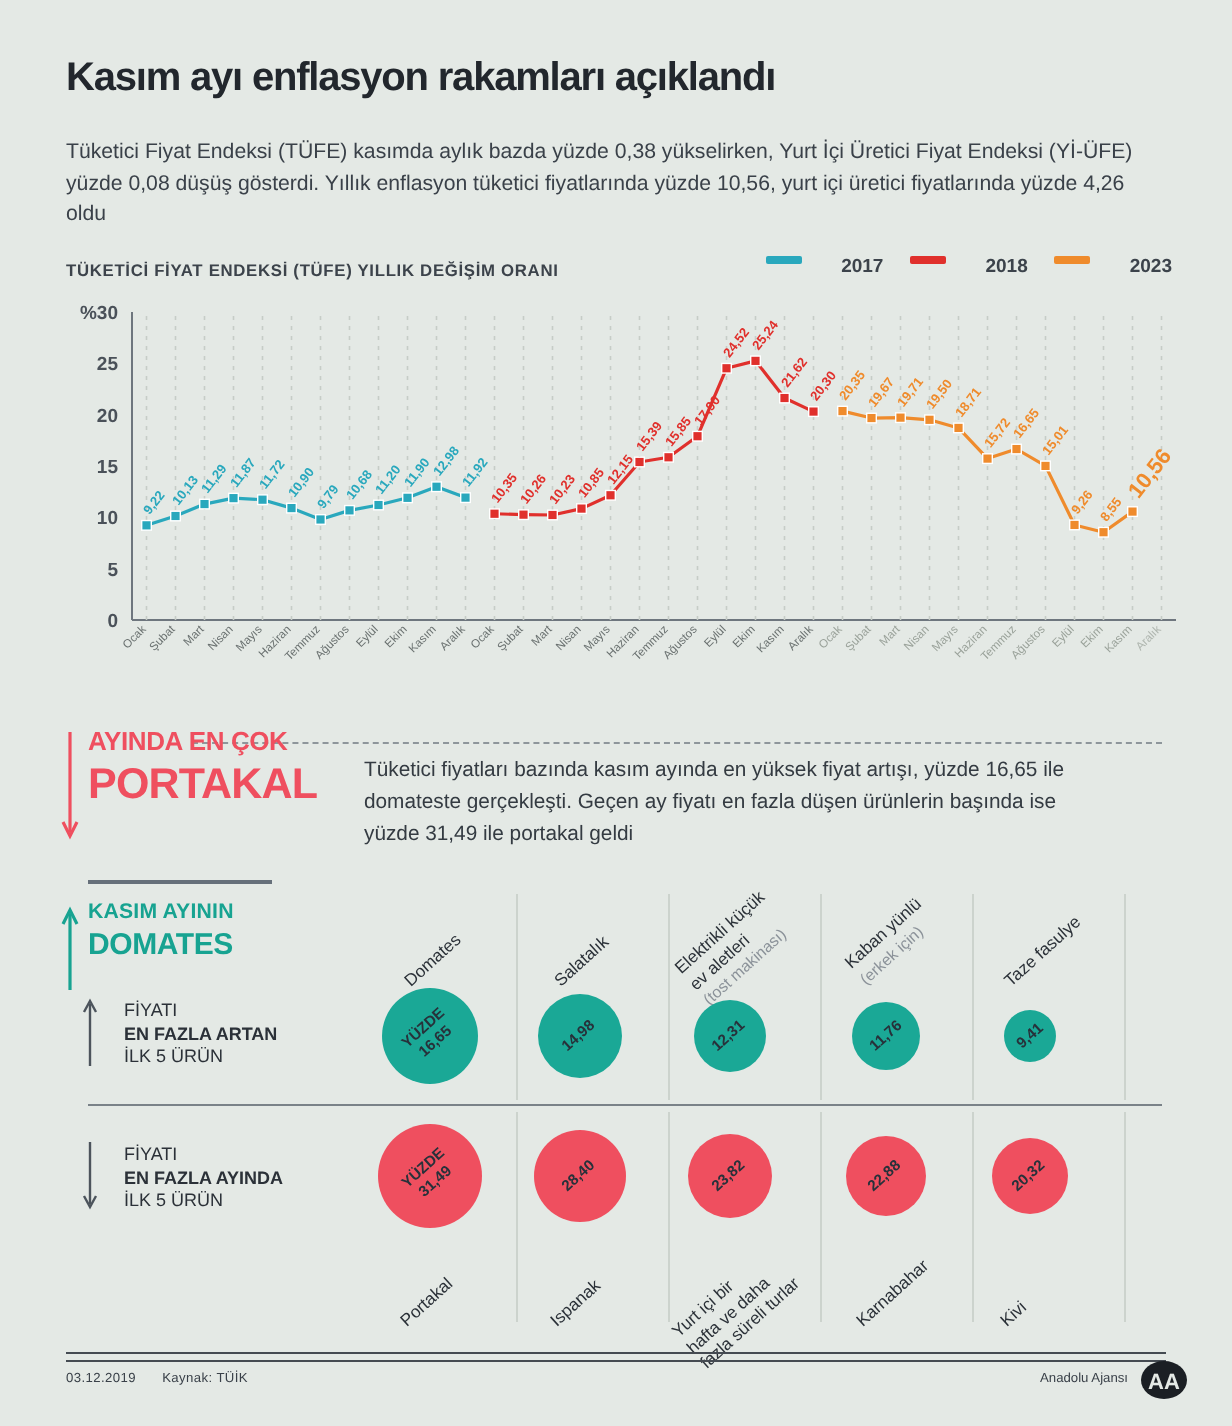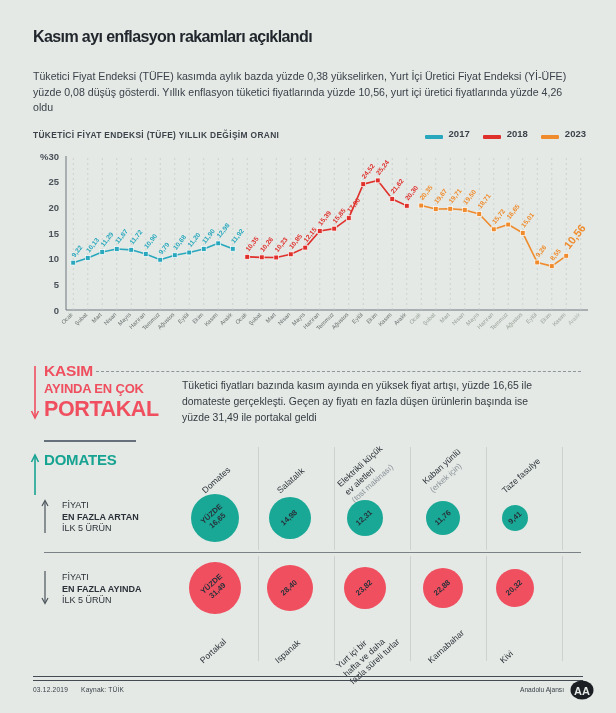--- a/index.html
+++ b/index.html
@@ -8,35 +8,35 @@
     background:#e4e9e5;
     font-family:"Liberation Sans", sans-serif;
     color:#2b3138;
     overflow:hidden;
     position:relative;
   }
 
   
   .title {
     position:absolute; left:33px; top:28px;
-    font-size:16px; font-weight:bold; letter-spacing:-0.6px;
+    font-size:20px; font-weight:bold; letter-spacing:-0.6px;
     color:#22272d;
   }
   .subtitle {
     position:absolute; left:33px; top:69px; width:548px;
     font-size:10.6px; line-height:15.5px; color:#3a4149;
   }
 
   
   .chart-head {
     position:absolute; left:33px; top:130px;
     font-size:8.4px; font-weight:bold; letter-spacing:.35px; color:#3c434b;
   }
   .legend { position:absolute; right:30px; top:128px; display:flex; gap:13px; align-items:center; }
-  .legend-item { display:flex; align-items:flex-end; gap:6px; }
+  .legend-item { display:flex; align-items:flex-start; gap:20px; }
   .legend-swatch { width:18px; height:4px; border-radius:1px; display:block; }
   .legend-label { font-size:9.5px; font-weight:bold; color:#3c434b; }
 
   .chart-wrap { position:absolute; left:24px; top:148px; width:572px; height:192px; }
   .chart-svg { display:block; }
 
   
   .dash-line {
     position:absolute; left:96px; top:371px; width:485px;
     border-top:1.5px dashed #8e969b;
@@ -279,34 +279,34 @@
     </svg>
 </div>
 
 <div class="dash-line"></div>
 
 <div class="kasim-block">
   <svg class="kasim-arrow" viewBox="0 0 10 58">
     <line x1="5" y1="0" x2="5" y2="50" stroke="#ef4f5f" stroke-width="1.6"></line>
     <polyline points="1.5,45 5,52 8.5,45" fill="none" stroke="#ef4f5f" stroke-width="1.6"></polyline>
   </svg>
-  <div class="kasim-l1">KASIM</div>
   <div class="kasim-l2">AYINDA EN ÇOK</div>
   <div class="kasim-big">PORTAKAL</div>
 </div>
 
 <div class="mid-para">Tüketici fiyatları bazında kasım ayında en yüksek fiyat artışı, yüzde 16,65 ile domateste gerçekleşti. Geçen ay fiyatı en fazla düşen ürünlerin başında ise yüzde 31,49 ile portakal geldi</div>
 
 <div class="hr-short"></div>
 
 <div class="zam-block">
   <svg class="zam-arrow" viewBox="0 0 10 42">
     <line x1="5" y1="4" x2="5" y2="42" stroke="#17a391" stroke-width="1.6"></line>
     <polyline points="1.5,9 5,2 8.5,9" fill="none" stroke="#17a391" stroke-width="1.6"></polyline>
   </svg>
+  <div class="zam-l1">KASIM AYININ</div>
   <div class="zam-big">DOMATES</div>
 </div>
 
 <div class="side-label" style="left:62px; top:500px;">
   <div>FİYATI</div>
   <div class="b">EN FAZLA ARTAN</div>
   <div>İLK 5 ÜRÜN</div>
 </div>
 <svg class="side-arrow" style="left:40px; top:499px;" viewBox="0 0 10 34">
   <line x1="5" y1="3" x2="5" y2="34" stroke="#4c545c" stroke-width="1.2"></line>

